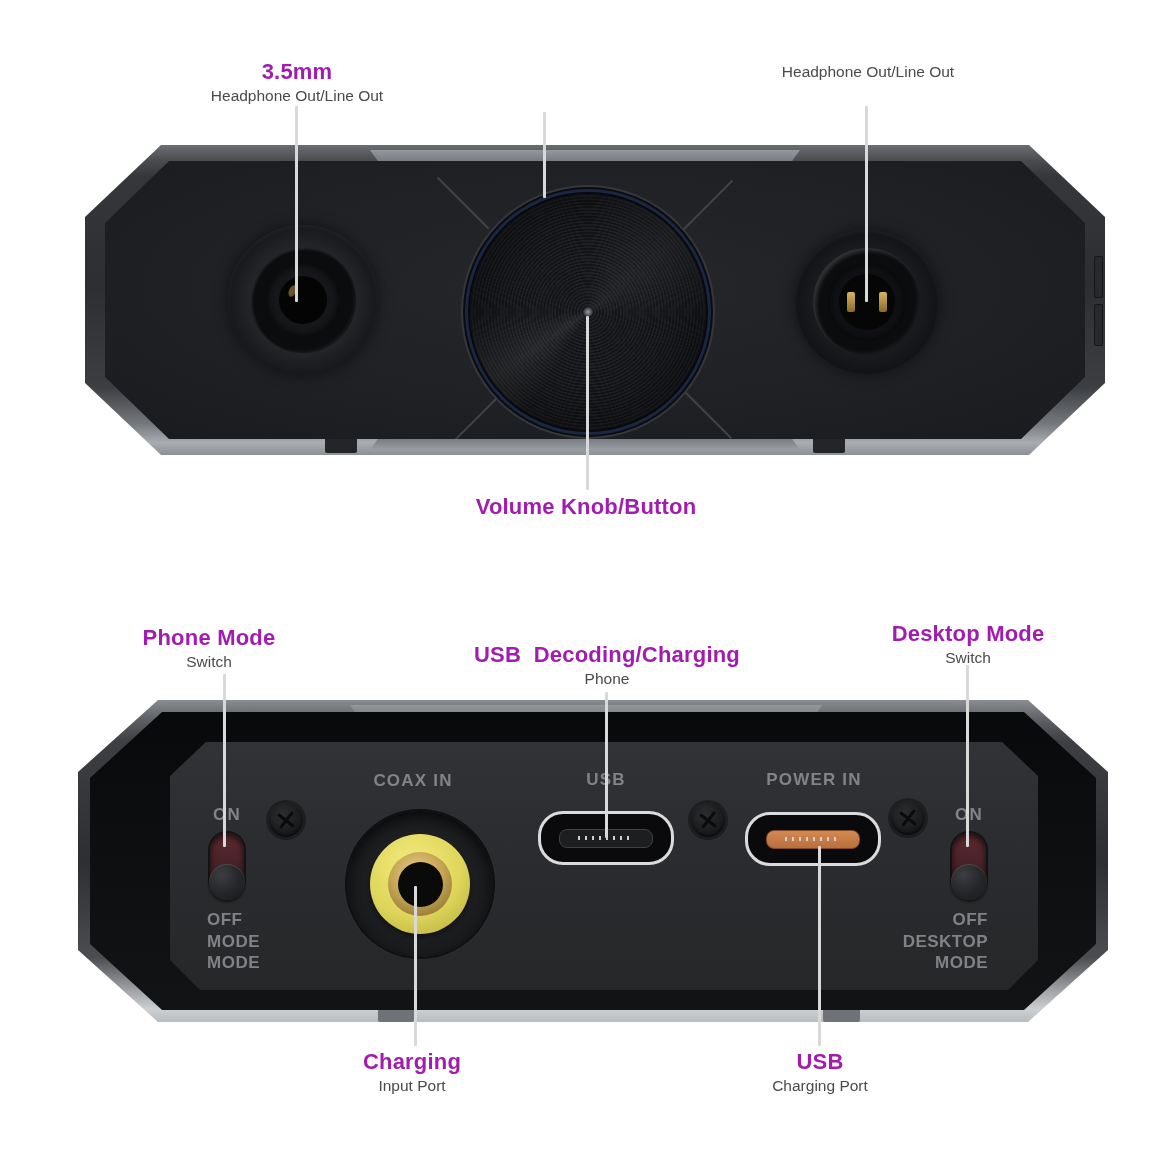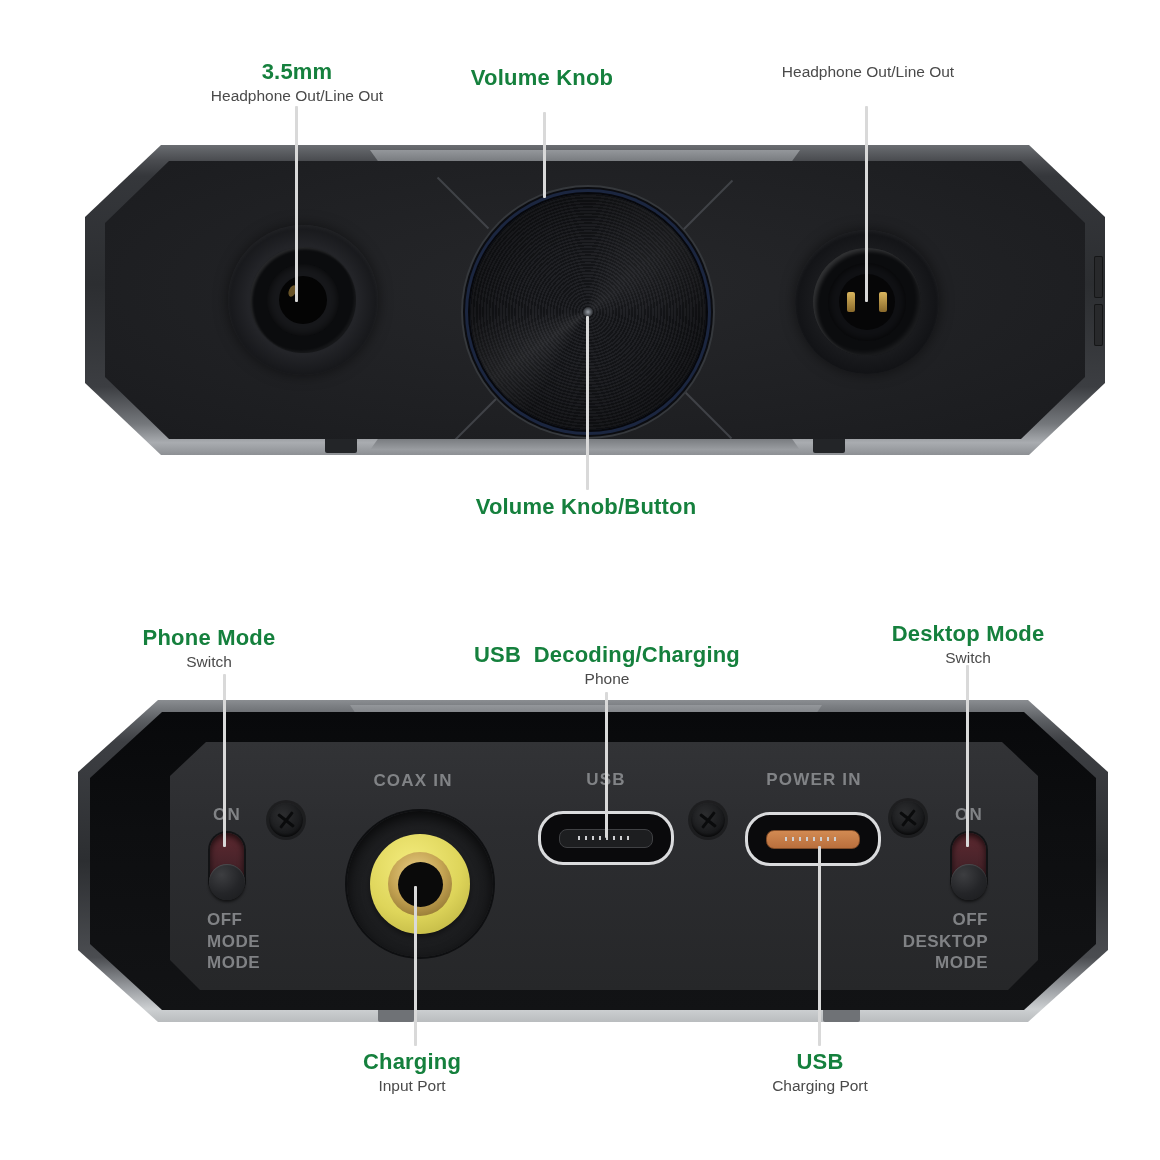--- a/index.html
+++ b/index.html
@@ -1,21 +1,21 @@
 <!DOCTYPE html>
 <html><head>
 <meta charset="utf-8">
 <style>
   html,body{margin:0;padding:0;background:#ffffff;}
   .canvas{position:relative;width:1160px;height:1160px;background:#ffffff;overflow:hidden;
           font-family:"Liberation Sans","DejaVu Sans",sans-serif;}
 
   
   .callout{position:absolute;text-align:center;z-index:20;}
-  .co-title{font-size:22px;font-weight:700;color:#15803d;letter-spacing:.2px;white-space:pre-wrap;line-height:24px;}
+  .co-title{font-size:22px;font-weight:700;color:#a21caf;letter-spacing:.2px;white-space:pre-wrap;line-height:24px;}
   .co-sub{font-size:15.5px;font-weight:400;color:#4a4a4a;margin-top:3px;line-height:18px;}
   .leader{position:absolute;width:3px;background:#d9d9d9;z-index:30;border-radius:1px;}
 
   
   .frame{position:absolute;}
   .t-frame{left:85px;top:145px;width:1020px;height:310px;
     clip-path:polygon(76px 0,calc(100% - 76px) 0,100% 72px,100% calc(100% - 72px),calc(100% - 76px) 100%,76px 100%,0 calc(100% - 72px),0 72px);
     background:linear-gradient(180deg,#6a6d71 0%,#4a4c50 5%,#35373b 10%,#2c2e31 45%,#3c3e42 78%,#75787c 90%,#a9acb0 96%,#8d9094 100%);}
   .b-frame{left:78px;top:700px;width:1030px;height:322px;
     clip-path:polygon(80px 0,calc(100% - 80px) 0,100% 72px,100% calc(100% - 72px),calc(100% - 80px) 100%,80px 100%,0 calc(100% - 72px),0 72px);
@@ -210,21 +210,20 @@
         </div>
       </div>
     </div>
   </div>
 
   <div class="callout" style="left:147px;top:60px;width:300px;">
     <div class="co-title">3.5mm</div>
     <div class="co-sub">Headphone Out/Line Out</div>
   </div>
   <div class="callout" style="left:392px;top:66px;width:300px;">
-    <div class="co-title">Volume Knob</div>
   </div>
   <div class="callout" style="left:718px;top:60px;width:300px;">
     <div class="co-sub">Headphone Out/Line Out</div>
   </div>
   <div class="callout" style="left:436px;top:495px;width:300px;">
     <div class="co-title">Volume Knob/Button</div>
   </div>
 
   <div class="leader" style="left:295px;top:106px;height:196px;"></div>
   <div class="leader" style="left:543px;top:112px;height:86px;"></div>

